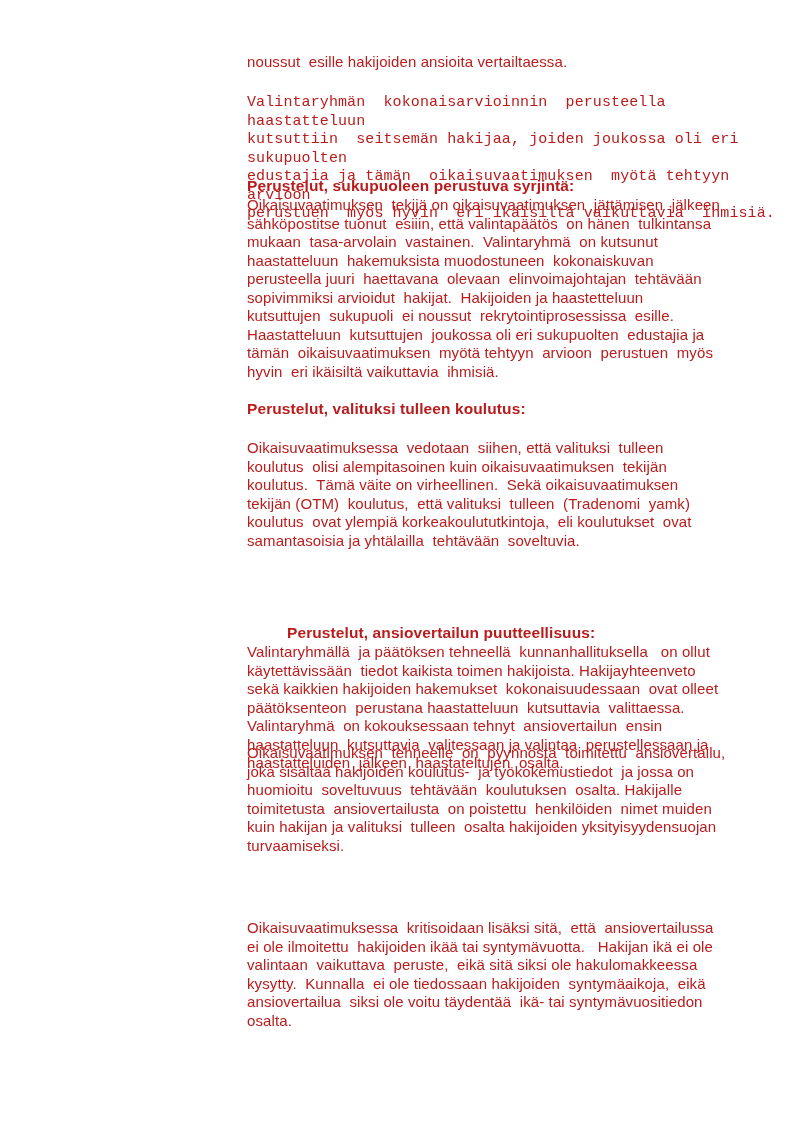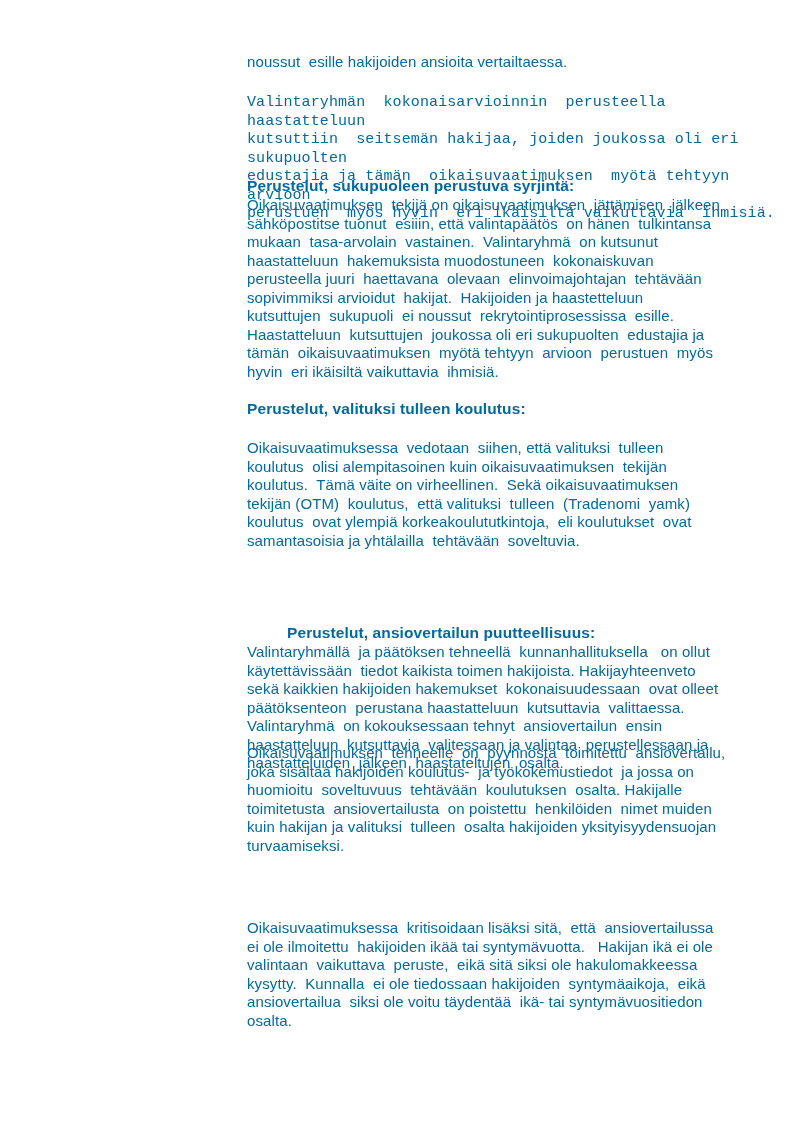--- a/index.html
+++ b/index.html
@@ -15,21 +15,21 @@
     overflow: hidden;
     font-family: "Liberation Sans", "DejaVu Sans", sans-serif;
   }
   .block {
     position: absolute;
     left: 247px;
     width: 540px;
     margin: 0;
     font-size: 15px;
     line-height: 18.5px;
-    color: #0369a1;
+    color: #b91c1c;
     white-space: pre-wrap;
     letter-spacing: 0.1px;
   }
   .heading {
     font-weight: bold;
     font-size: 15.5px;
   }
   .b0  { top: 53px;  }
   .b1  { top: 94px; font-family: Liberation Mono, monospace;  }
   .b2  { top: 177px; }

